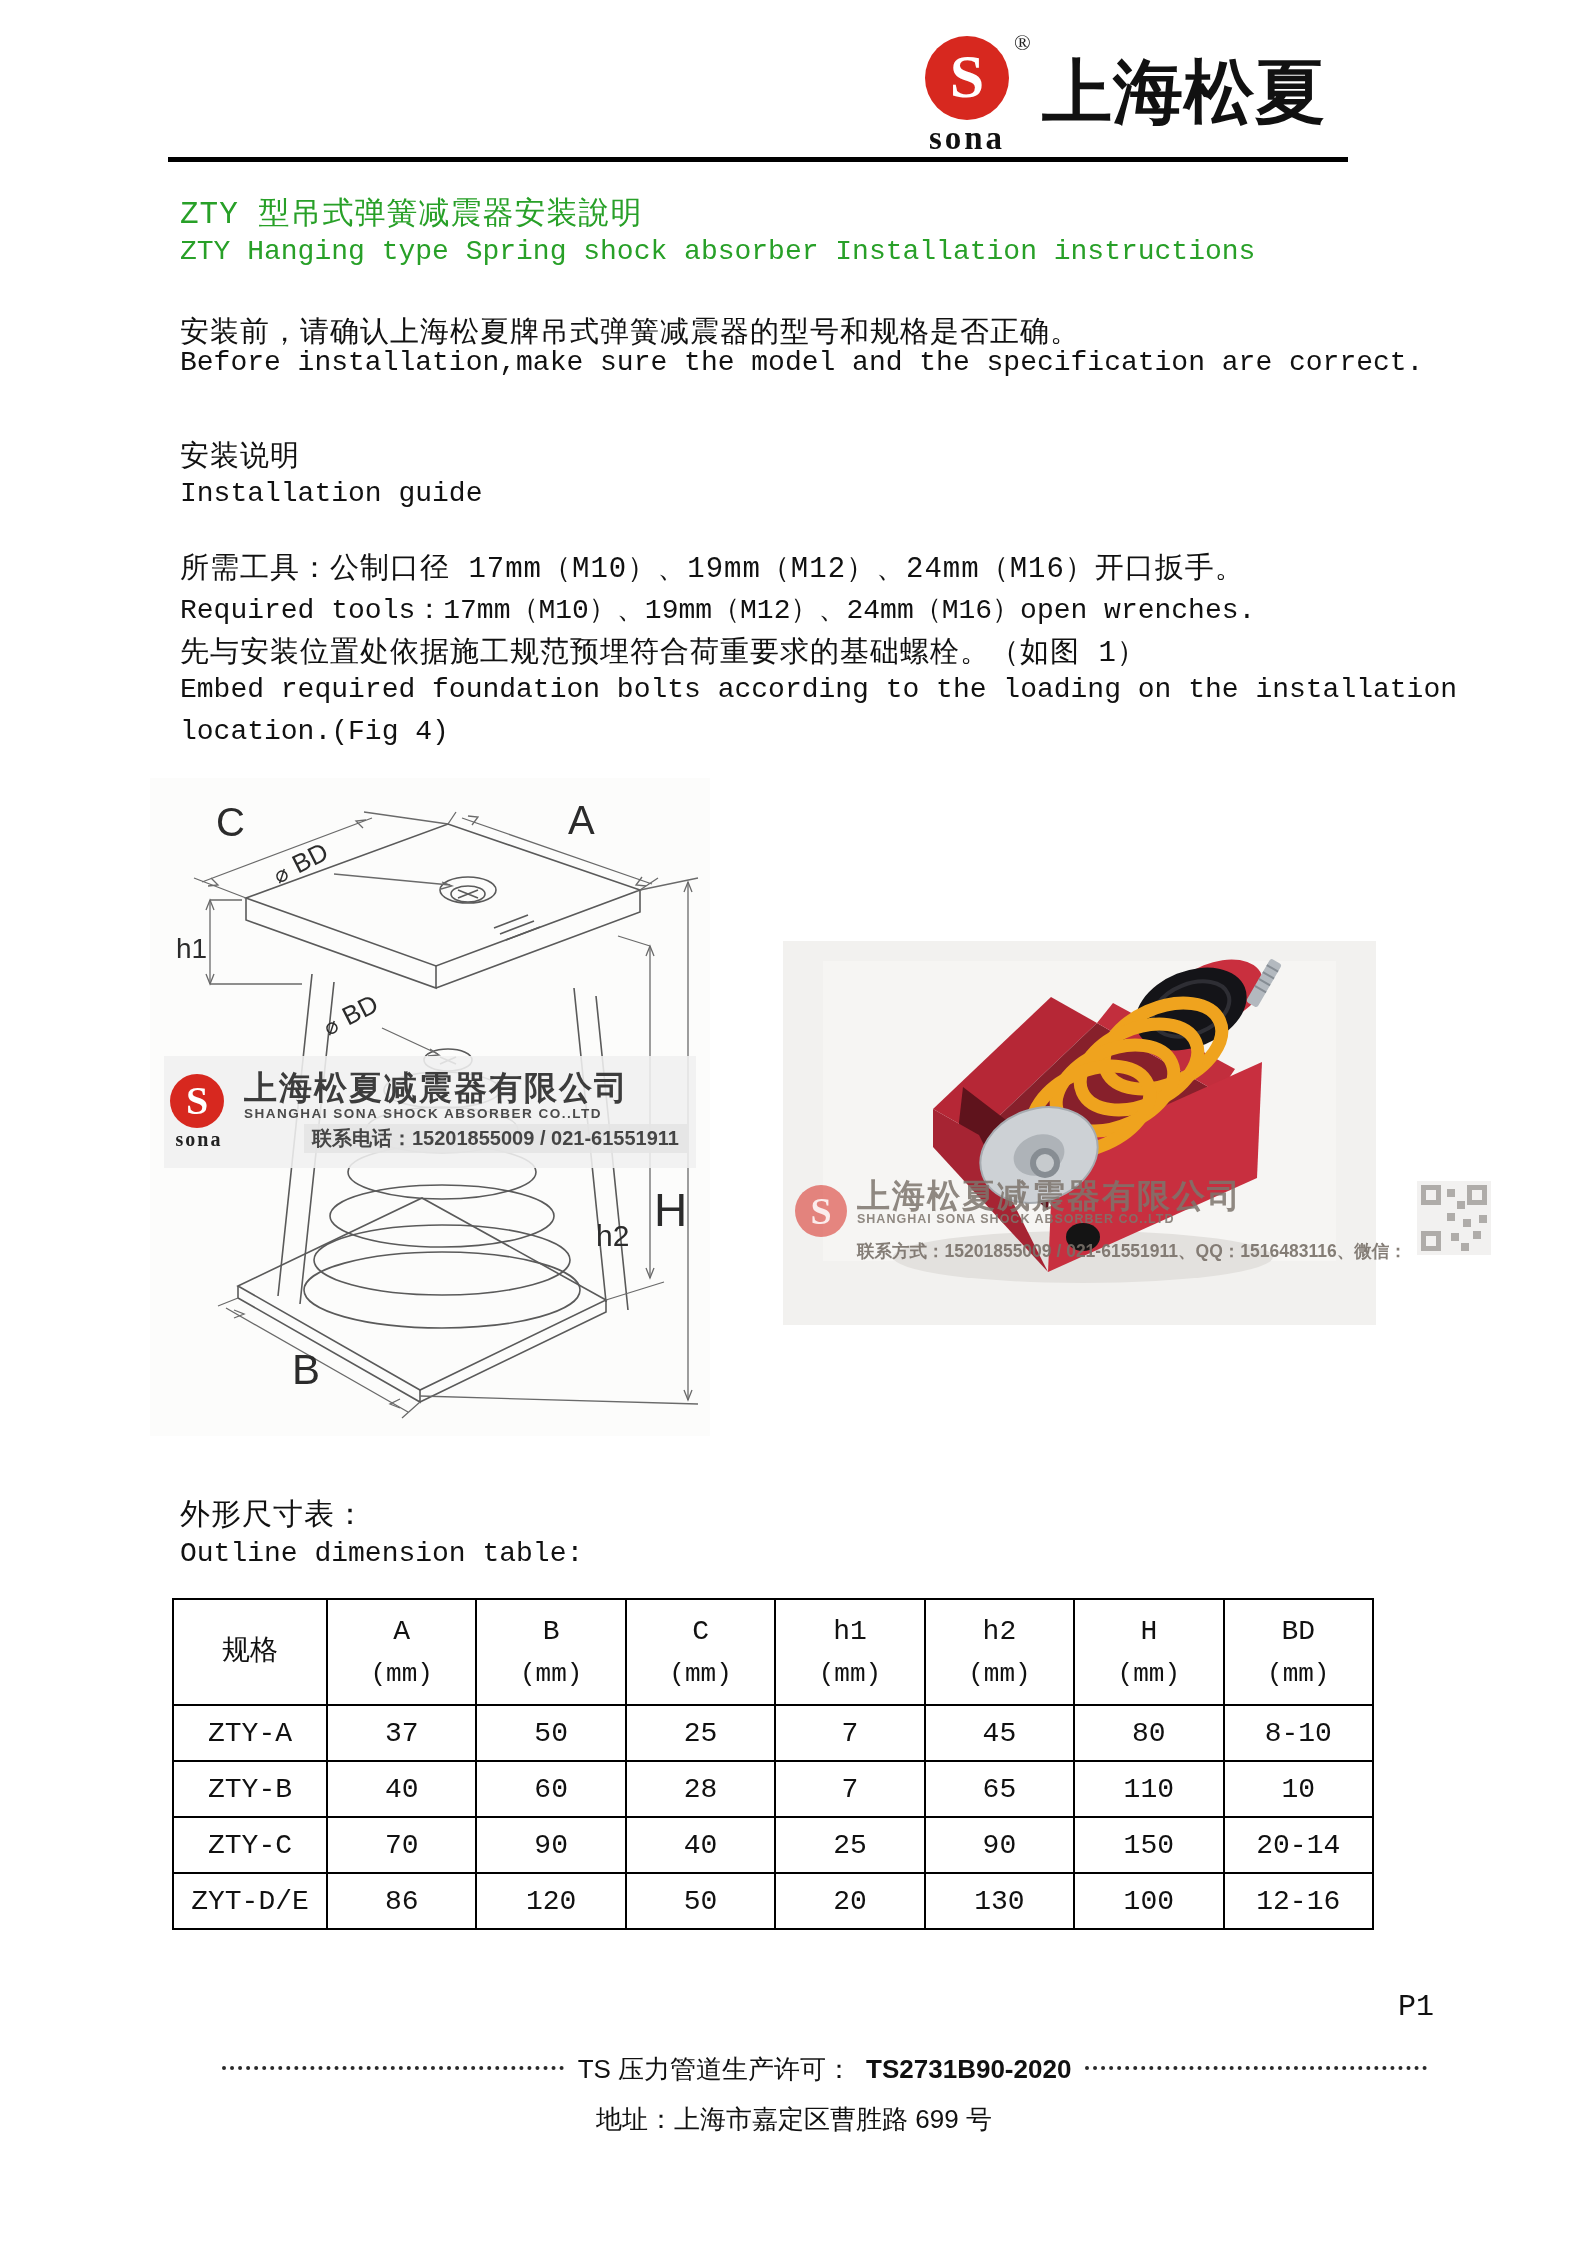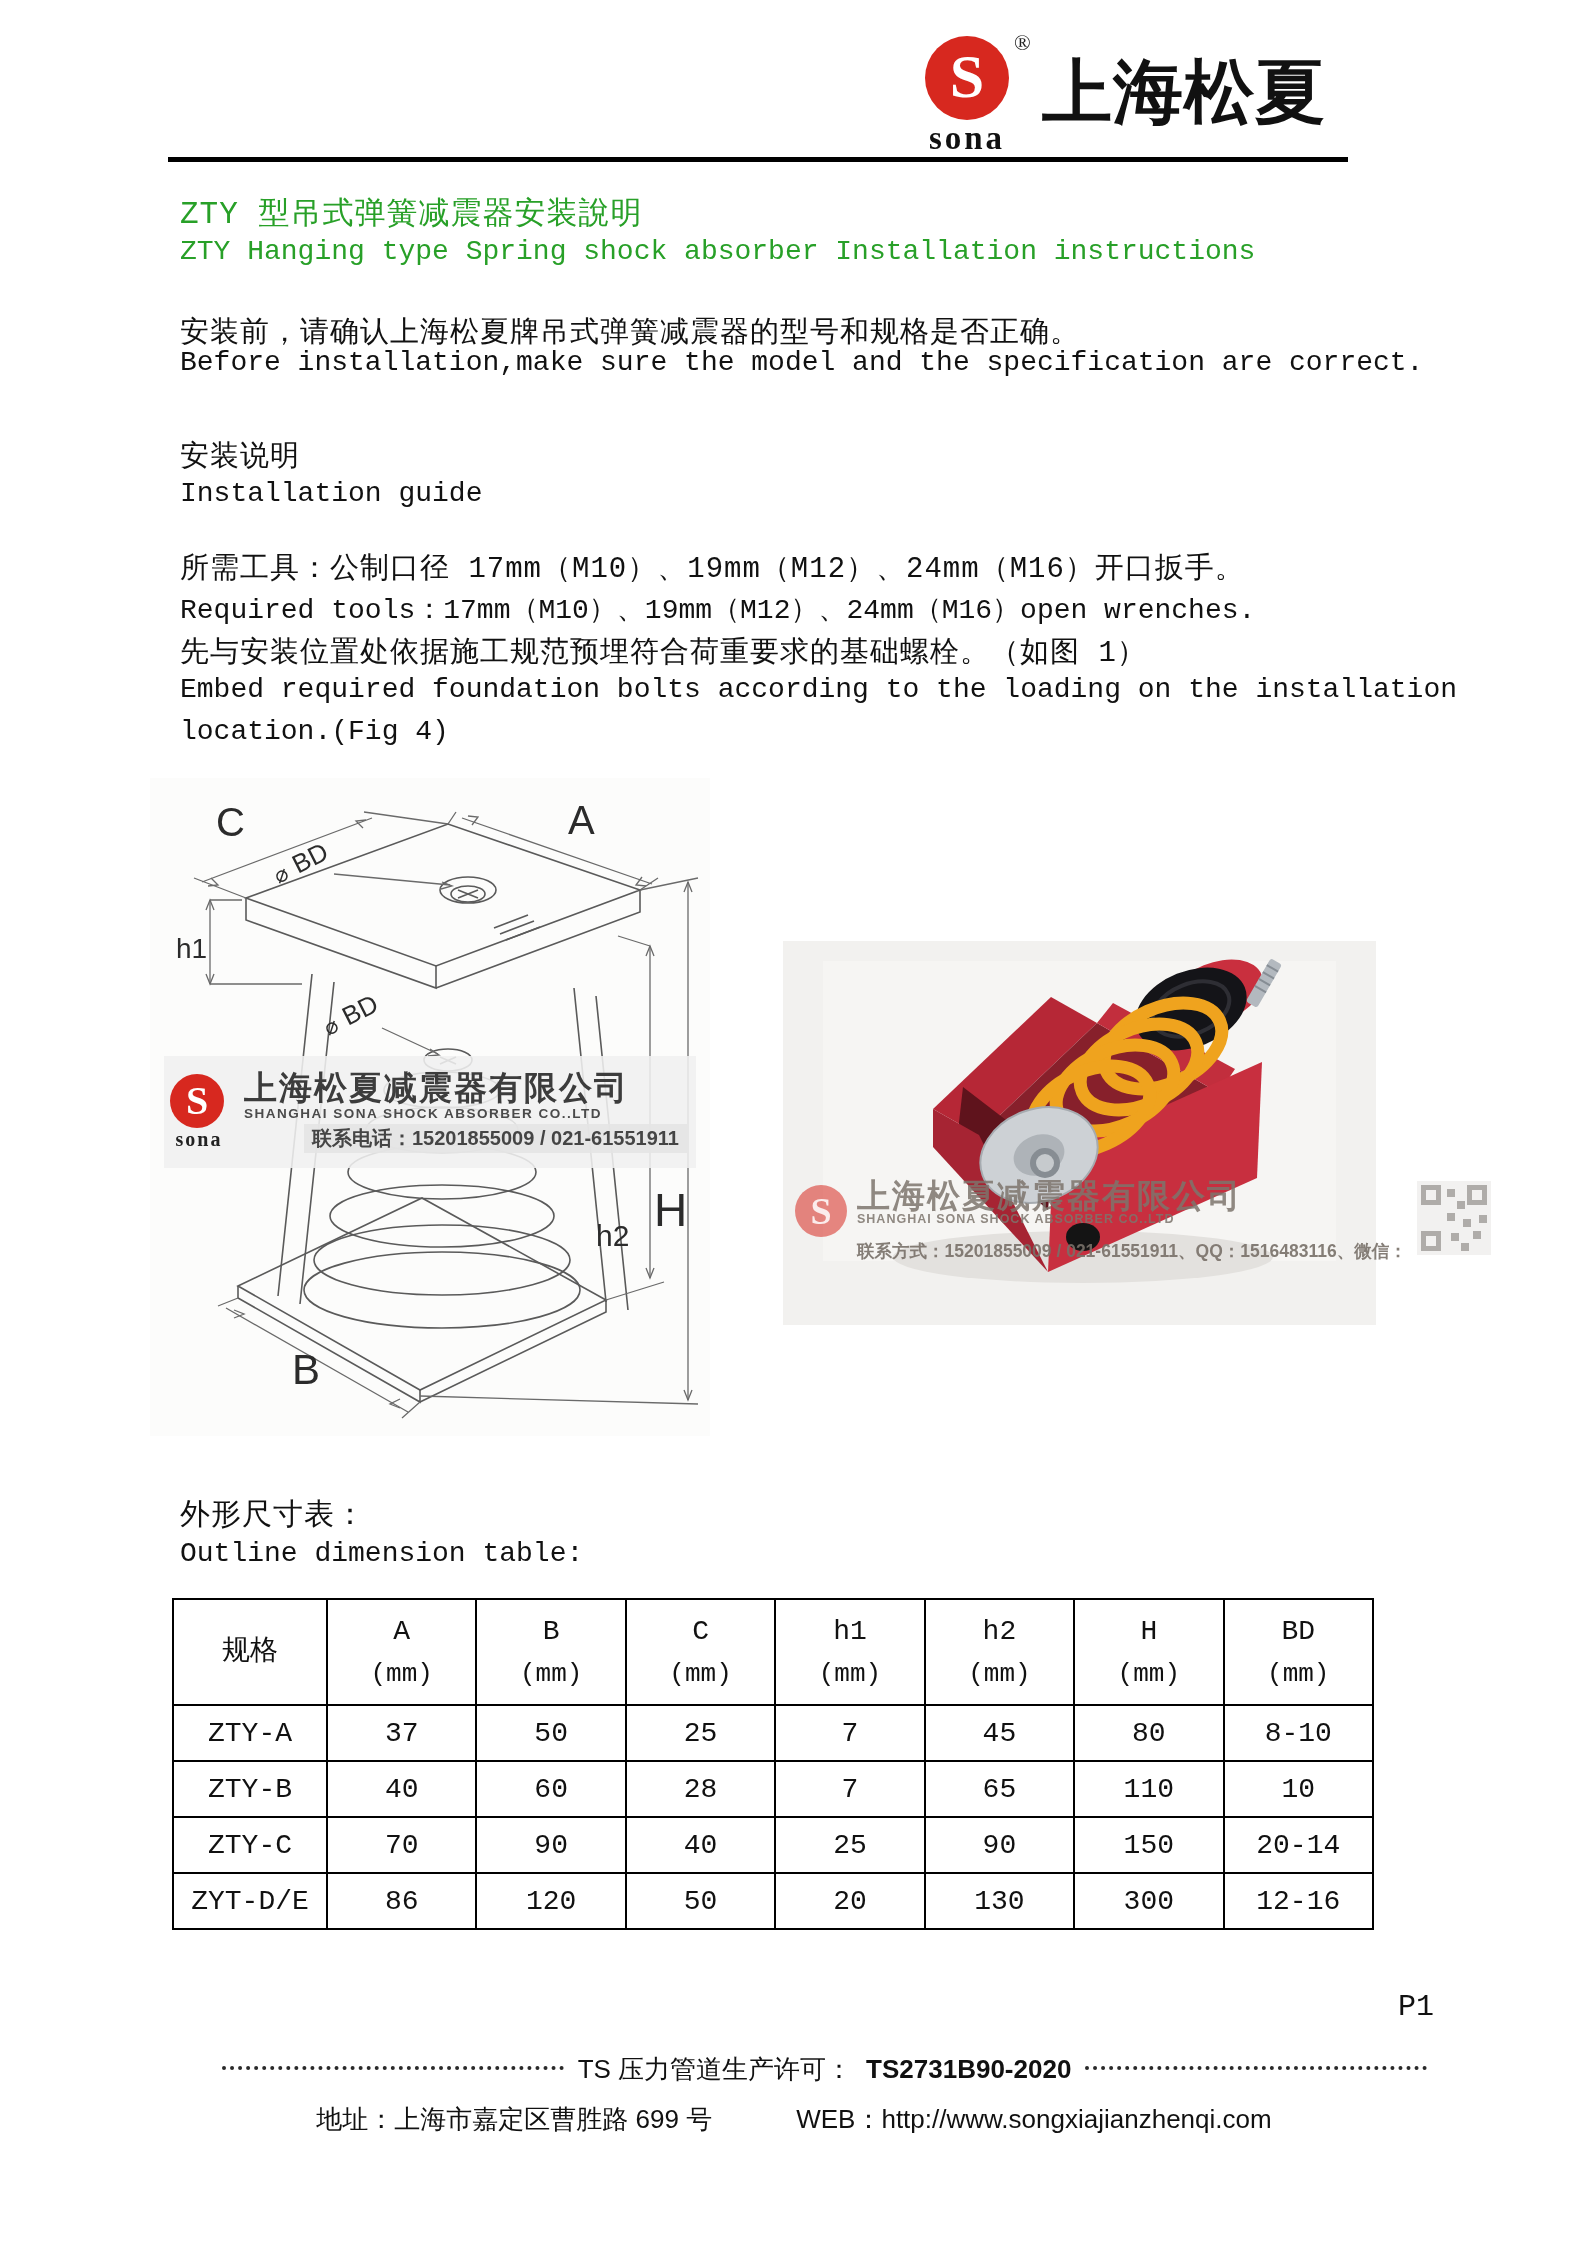--- a/index.html
+++ b/index.html
@@ -315,32 +315,31 @@
       <td>150</td>
       <td>20-14</td>
     </tr>
     <tr>
       <td>ZYT-D/E</td>
       <td>86</td>
       <td>120</td>
       <td>50</td>
       <td>20</td>
       <td>130</td>
-      <td>300</td>
+      <td>100</td>
       <td>12-16</td>
     </tr>
   </tbody>
     </table>
 </div>
 
 <div class="abs pageno">P1</div>
 
 <div class="abs lic-row sans">
   <div class="dots"></div>
   <span>TS 压力管道生产许可：</span>
     <span class="lic-no">TS2731B90-2020</span>
   <div class="dots"></div>
 </div>
 
 <div class="abs addr-row sans">
   <span>地址：上海市嘉定区曹胜路 699 号</span>
-  <span><span>WEB：</span><span>http://www.songxiajianzhenqi.com</span></span>
 </div>
 
 </body></html>

